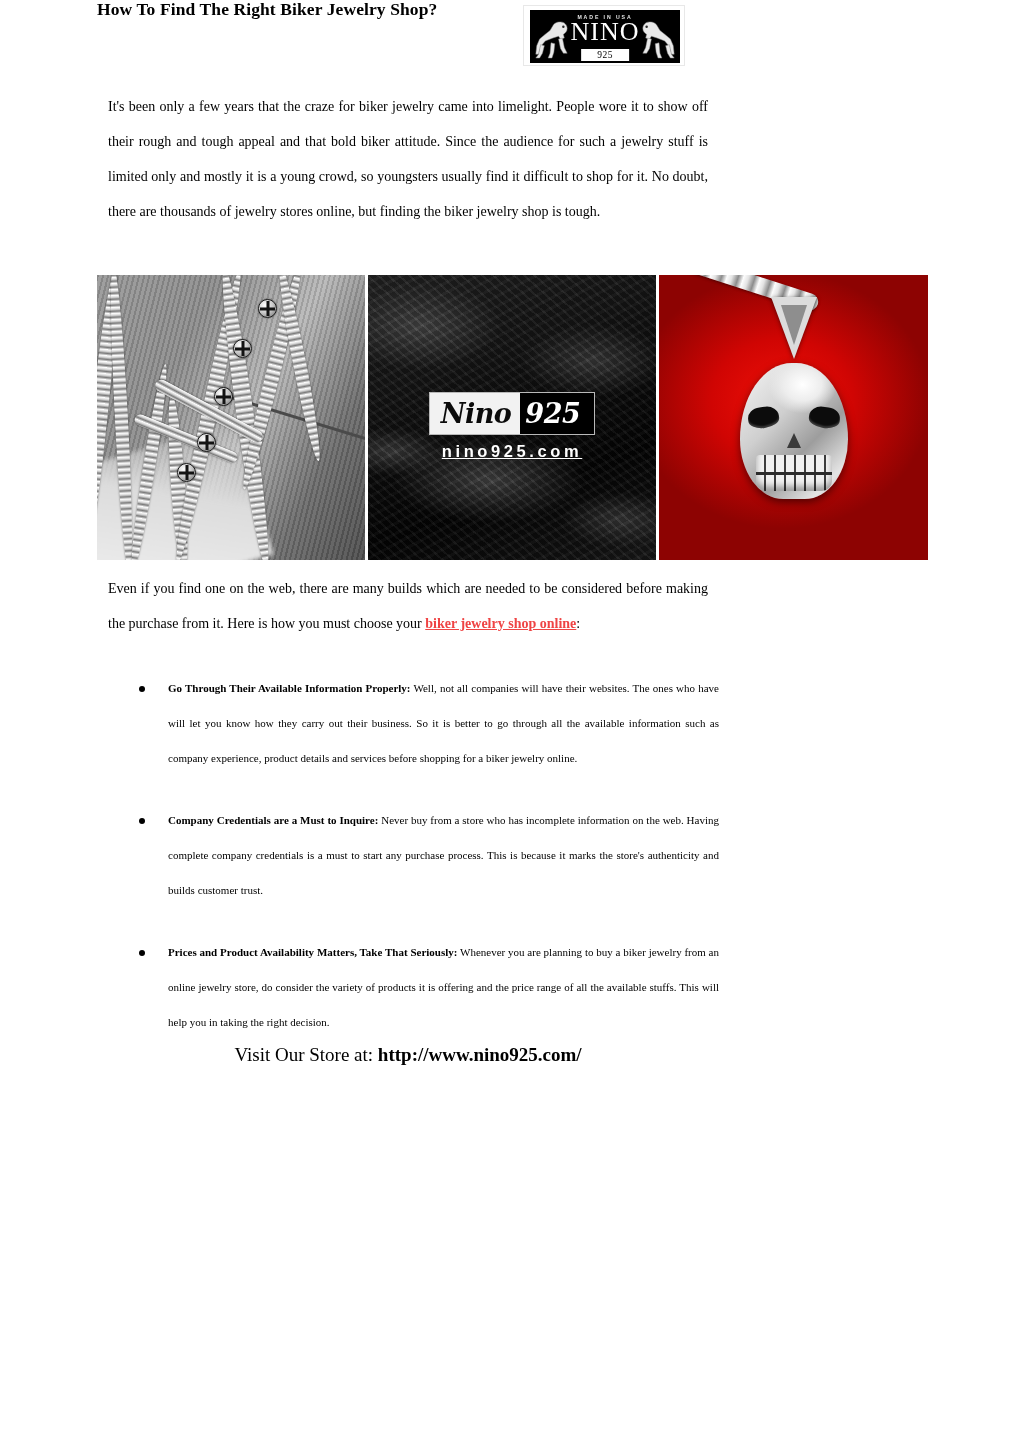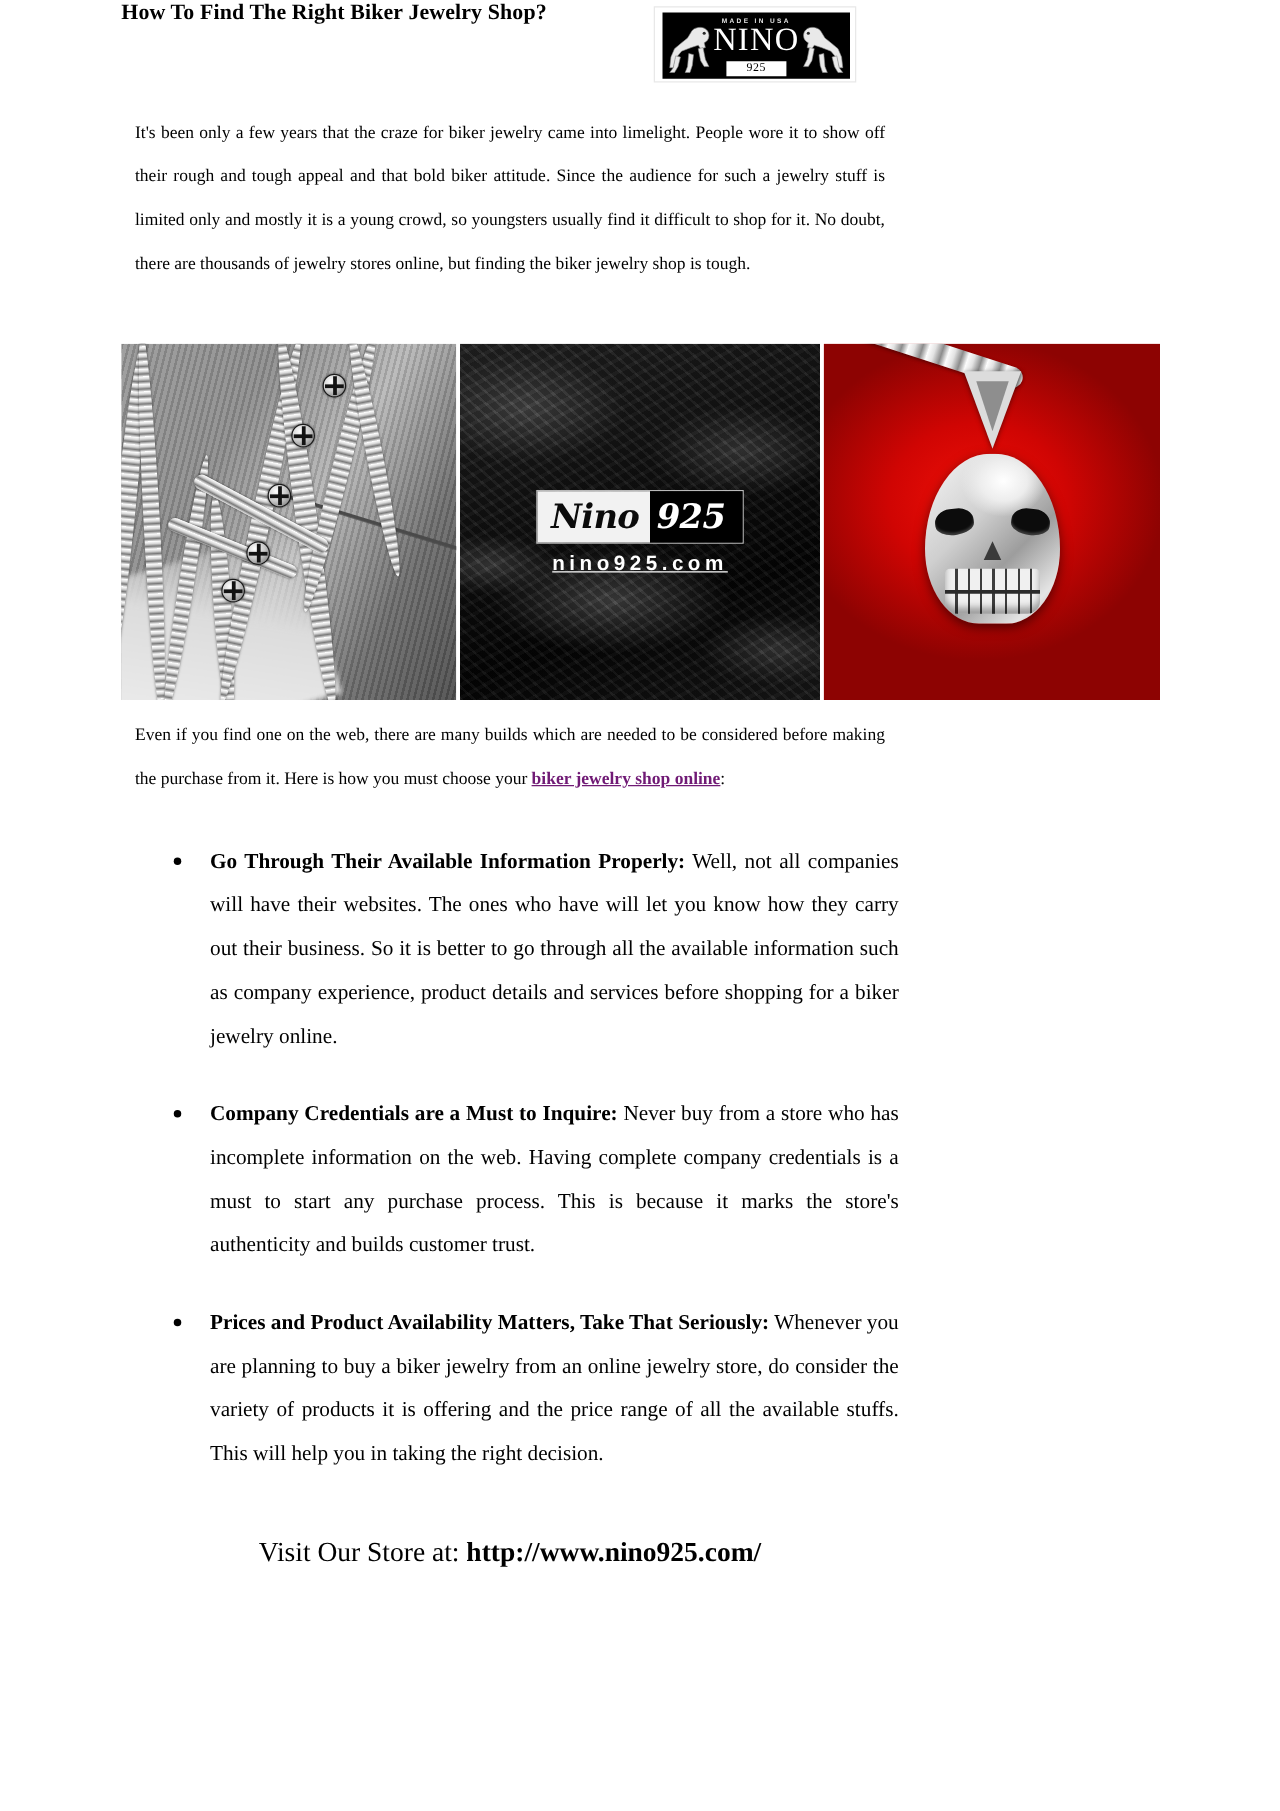--- a/index.html
+++ b/index.html
@@ -112,21 +112,21 @@
     font-size: 14px;
     line-height: 35px;
     text-align: justify;
     margin: 11px;
   }
   .para-intro { margin-top: 36px; }
   .para-mid   { margin-top: 33px; }
   .para-close { margin-top: 31px; }
 
   a.inline-link {
-    color: #701a75;
+    color: #ef4444;
     font-weight: bold;
     text-decoration: underline;
   }
 
   
   .image-strip {
     position: relative;
     margin-top: 46px;
     height: 285px;
     width: 831px;
@@ -342,40 +342,39 @@
   
   ul.tips {
     list-style: none;
     margin: 0;
     padding: 0;
   }
   ul.tips > li {
     position: relative;
     margin-top: 27px;
     padding-left: 71px;
-    font-size: 17px;
+    font-size: 11px;
     line-height: 35px;
     text-align: justify;
   }
   ul.tips > li:first-child { margin-top: 30px; }
   ul.tips > li .dot {
     position: absolute;
     left: 42px;
     top: 15px;
     width: 6px; height: 6px;
     border-radius: 50%;
     background: #000000;
   }
   .tip-head { font-weight: bold; }
 
   
   .footer-line {
-    margin-top: 47px;
     text-align: center;
-    font-size: 22px;
+    font-size: 19px;
     line-height: 30px;
   }
   .footer-url { font-weight: bold; }
 </style>
 </head>
 <body>
 
 <div class="page">
 
   <div class="header-row">

